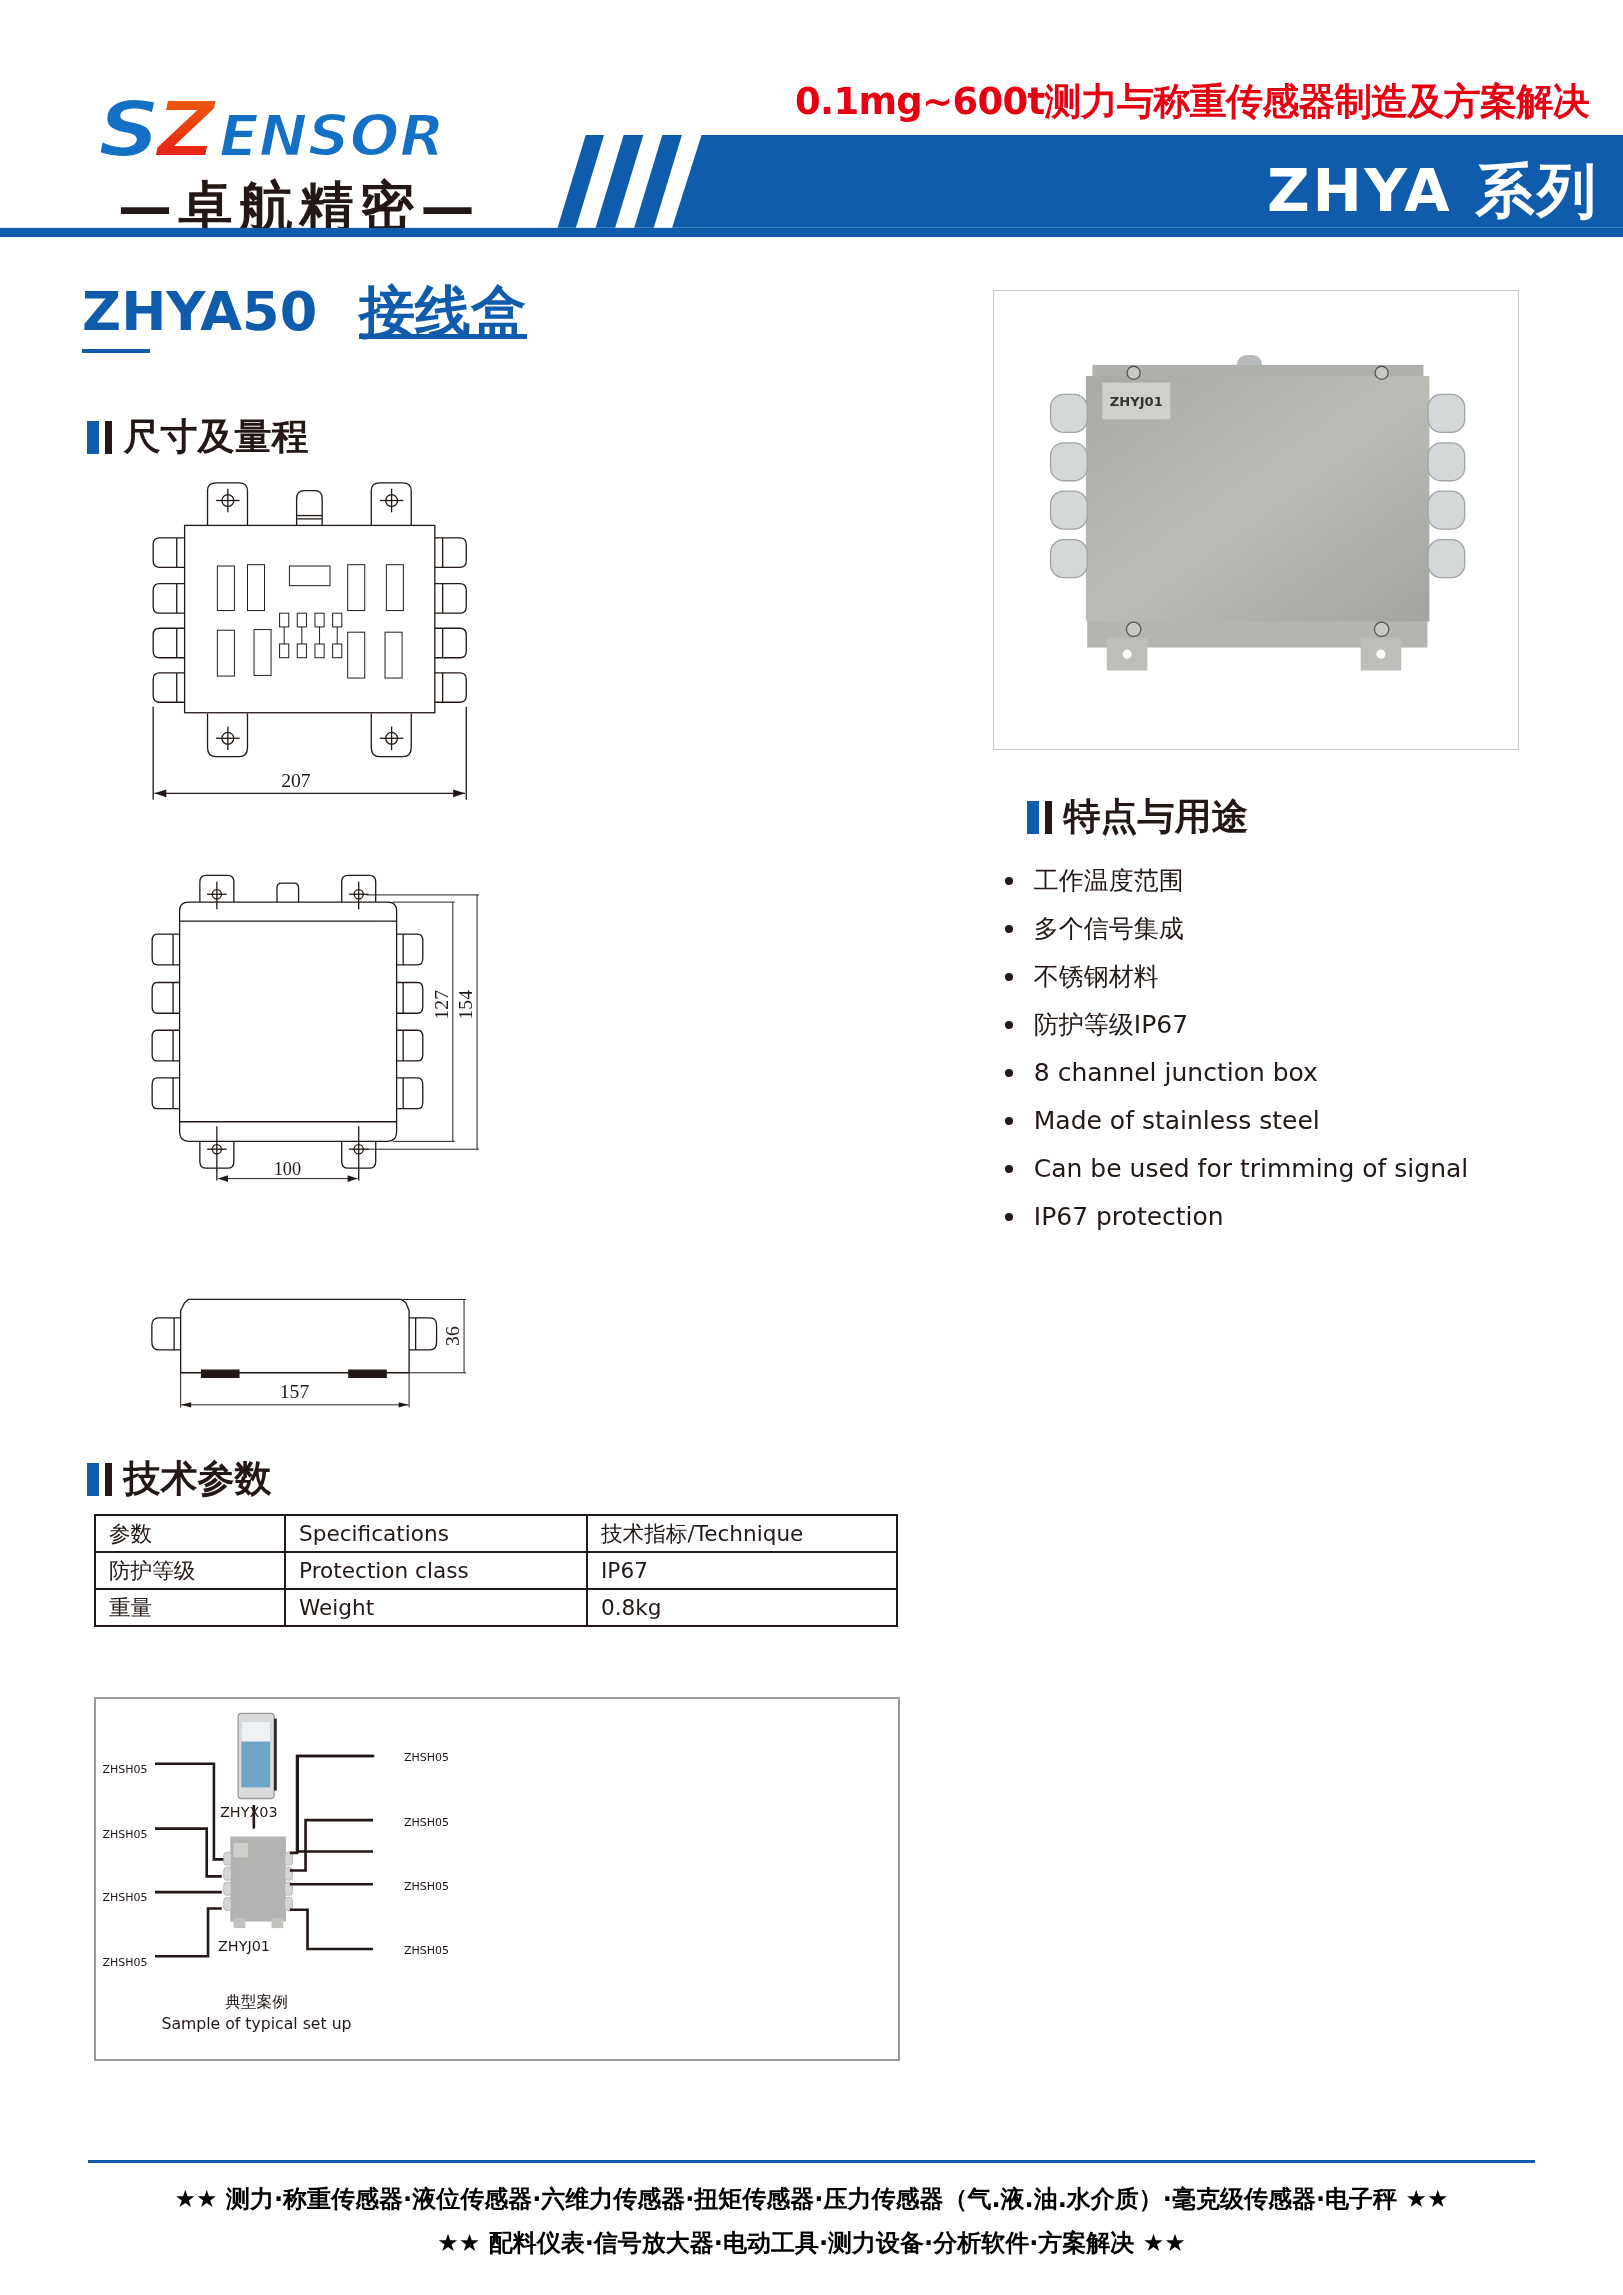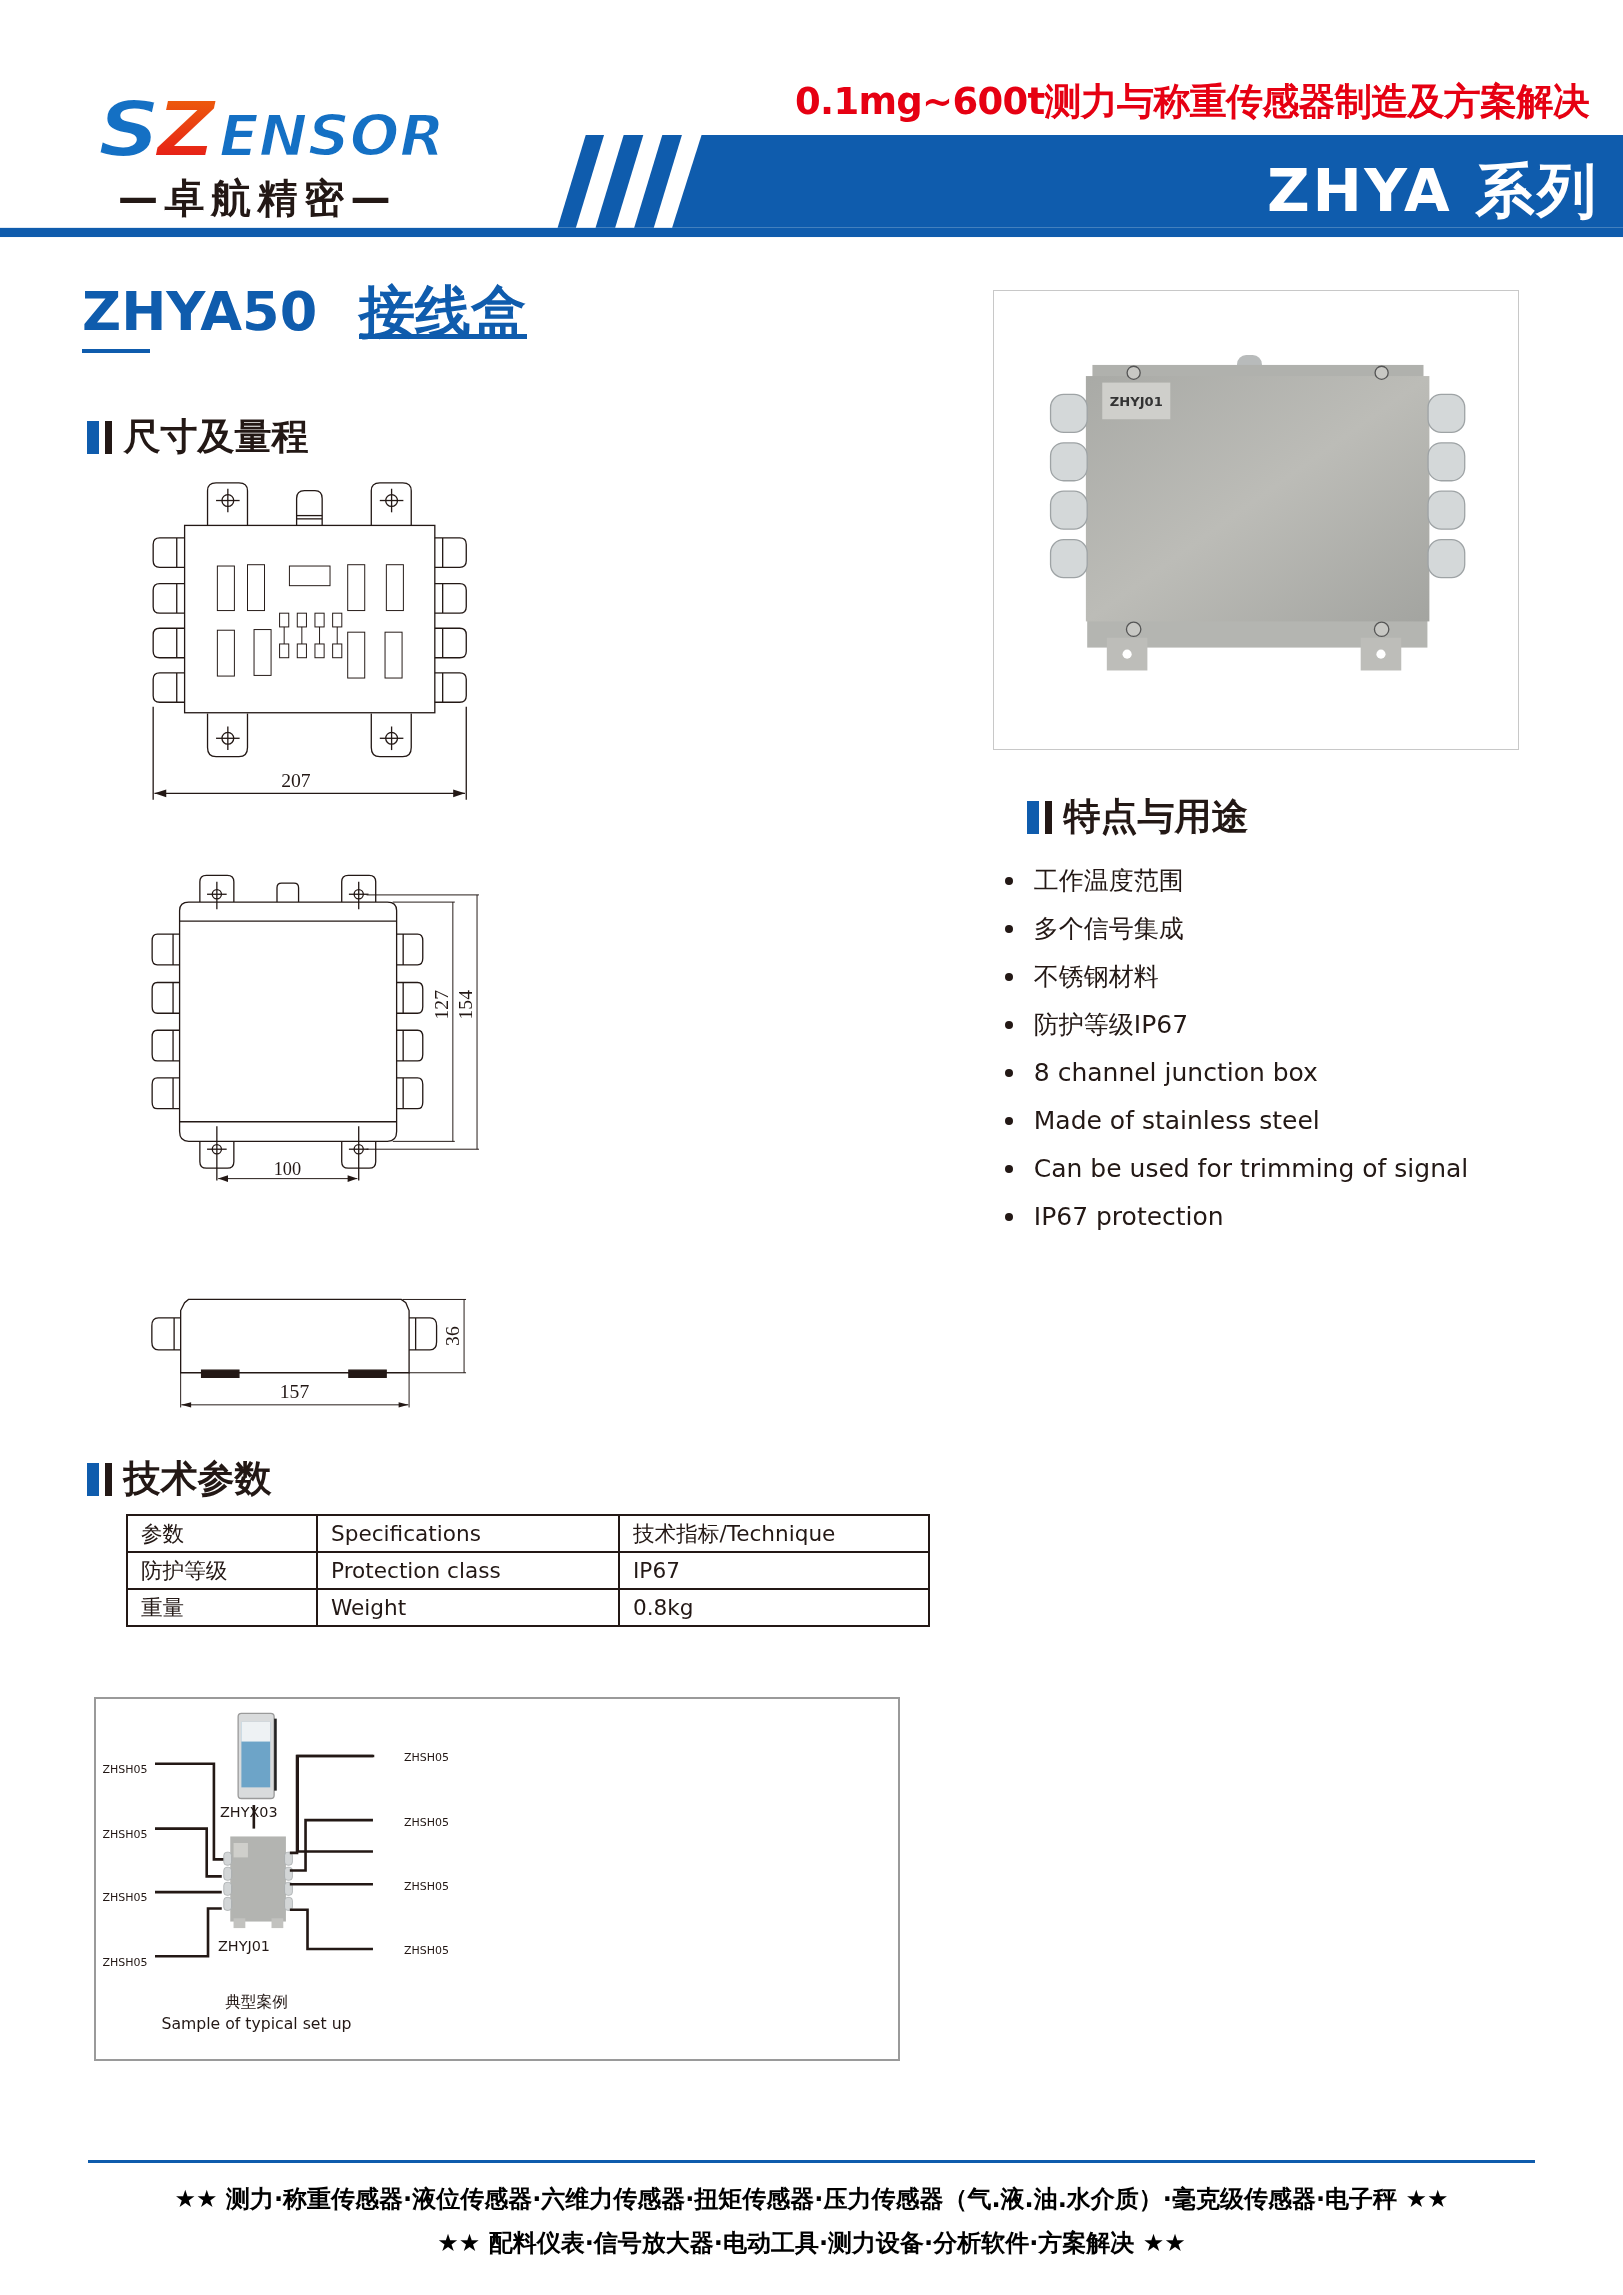--- a/index.html
+++ b/index.html
@@ -1,21 +1,21 @@
 <!DOCTYPE html>
 <html style="font-size:10.5px"><head>
 <meta charset="utf-8">
 <style>
   html, body { margin:0; padding:0; }
   body { width:1623px; height:2295px; position:relative; background:#ffffff; overflow:hidden;
          font-family:"DejaVu Sans","Liberation Sans",sans-serif; color:#231815; }
   .abs { position:absolute; }
   
   .logo-en { left:98px; top:92px; width:353px; height:72px; }
-  .logo-cn { left:118px; top:171px; font-size:40px; font-weight:bold; letter-spacing:6.5px; color:#231815; white-space:nowrap; }
+  .logo-cn { left:118px; top:171px; font-size:54px; font-weight:bold; letter-spacing:6.5px; color:#231815; white-space:nowrap; }
   .tagline { left:795px; top:77px; font-size:37px; font-weight:bold; color:#e60012; white-space:nowrap; letter-spacing:-0.7px; }
   .band-svg { left:0; top:131px; width:1623px; height:108px; }
   .series { left:1267px; top:152px; font-size:59px; font-weight:bold; color:#ffffff; white-space:nowrap; letter-spacing:2.6px; }
   
   .title-model { left:82px; top:280px; font-size:54px; font-weight:bold; color:#0f5cad; white-space:nowrap; }
   .title-name { left:359px; top:275px; font-size:56px; font-weight:bold; color:#0f5cad; white-space:nowrap;text-decoration:underline; }
   .title-underline { left:82px; top:349px; width:68px; height:3.9px; background:#0f5cad; }
   
   .sec { white-space:nowrap; font-size:37px; font-weight:bold; color:#231815; display:flex; align-items:center; }
   .sec .bar1 { width:11.8px; height:33px; background:#0f5cad; margin-right:6.5px; }
@@ -23,21 +23,21 @@
   
   .drawing { left:144px; }
   .dim-text { font-family:"Liberation Serif","DejaVu Serif",serif; fill:#231815; }
   
   .photo-box { left:993px; top:290px; width:524px; height:458px; border:1.3px solid #c8c8c8; background:#ffffff; }
   
   .features { left:1001px; top:857px; list-style:none; margin:0; padding:0; }
   .features li { font-size:25px; color:#231815; height:48px; line-height:48px; white-space:nowrap; display:flex; align-items:center; }
   .features li .dot { width:7.9px; height:7.9px; border-radius:50%; background:#231815; margin-right:21px; margin-left:3.9px; }
   
-  .spec-table { left:94px; top:1514px; border-collapse:collapse; width:804px;margin-left:32px; }
+  .spec-table { left:94px; top:1514px; border-collapse:collapse; width:804px; }
   .spec-table td { border:2.6px solid #231815; height:35px; font-size:21.6px; padding:0 0 0 13px; color:#231815; white-space:nowrap; }
   .spec-table td.c1 { width:175px; }
   .spec-table td.c2 { width:287px; }
   
   .diagram-box { left:94px; top:1697px; width:802px; height:360px; border:2.6px solid #9a9a9a; background:#fff; }
   .lbl-small { font-size:11px; color:#231815; white-space:nowrap; }
   .cap { font-size:15.7px; color:#231815; white-space:nowrap; text-align:center; width:393px; }
   
   .footer-line { left:88px; top:2160px; width:1447px; height:3.3px; background:#0f5cad; }
   .footer-text { width:1623px; left:0; text-align:center; font-size:24px; font-weight:bold; color:#000; white-space:nowrap; }

